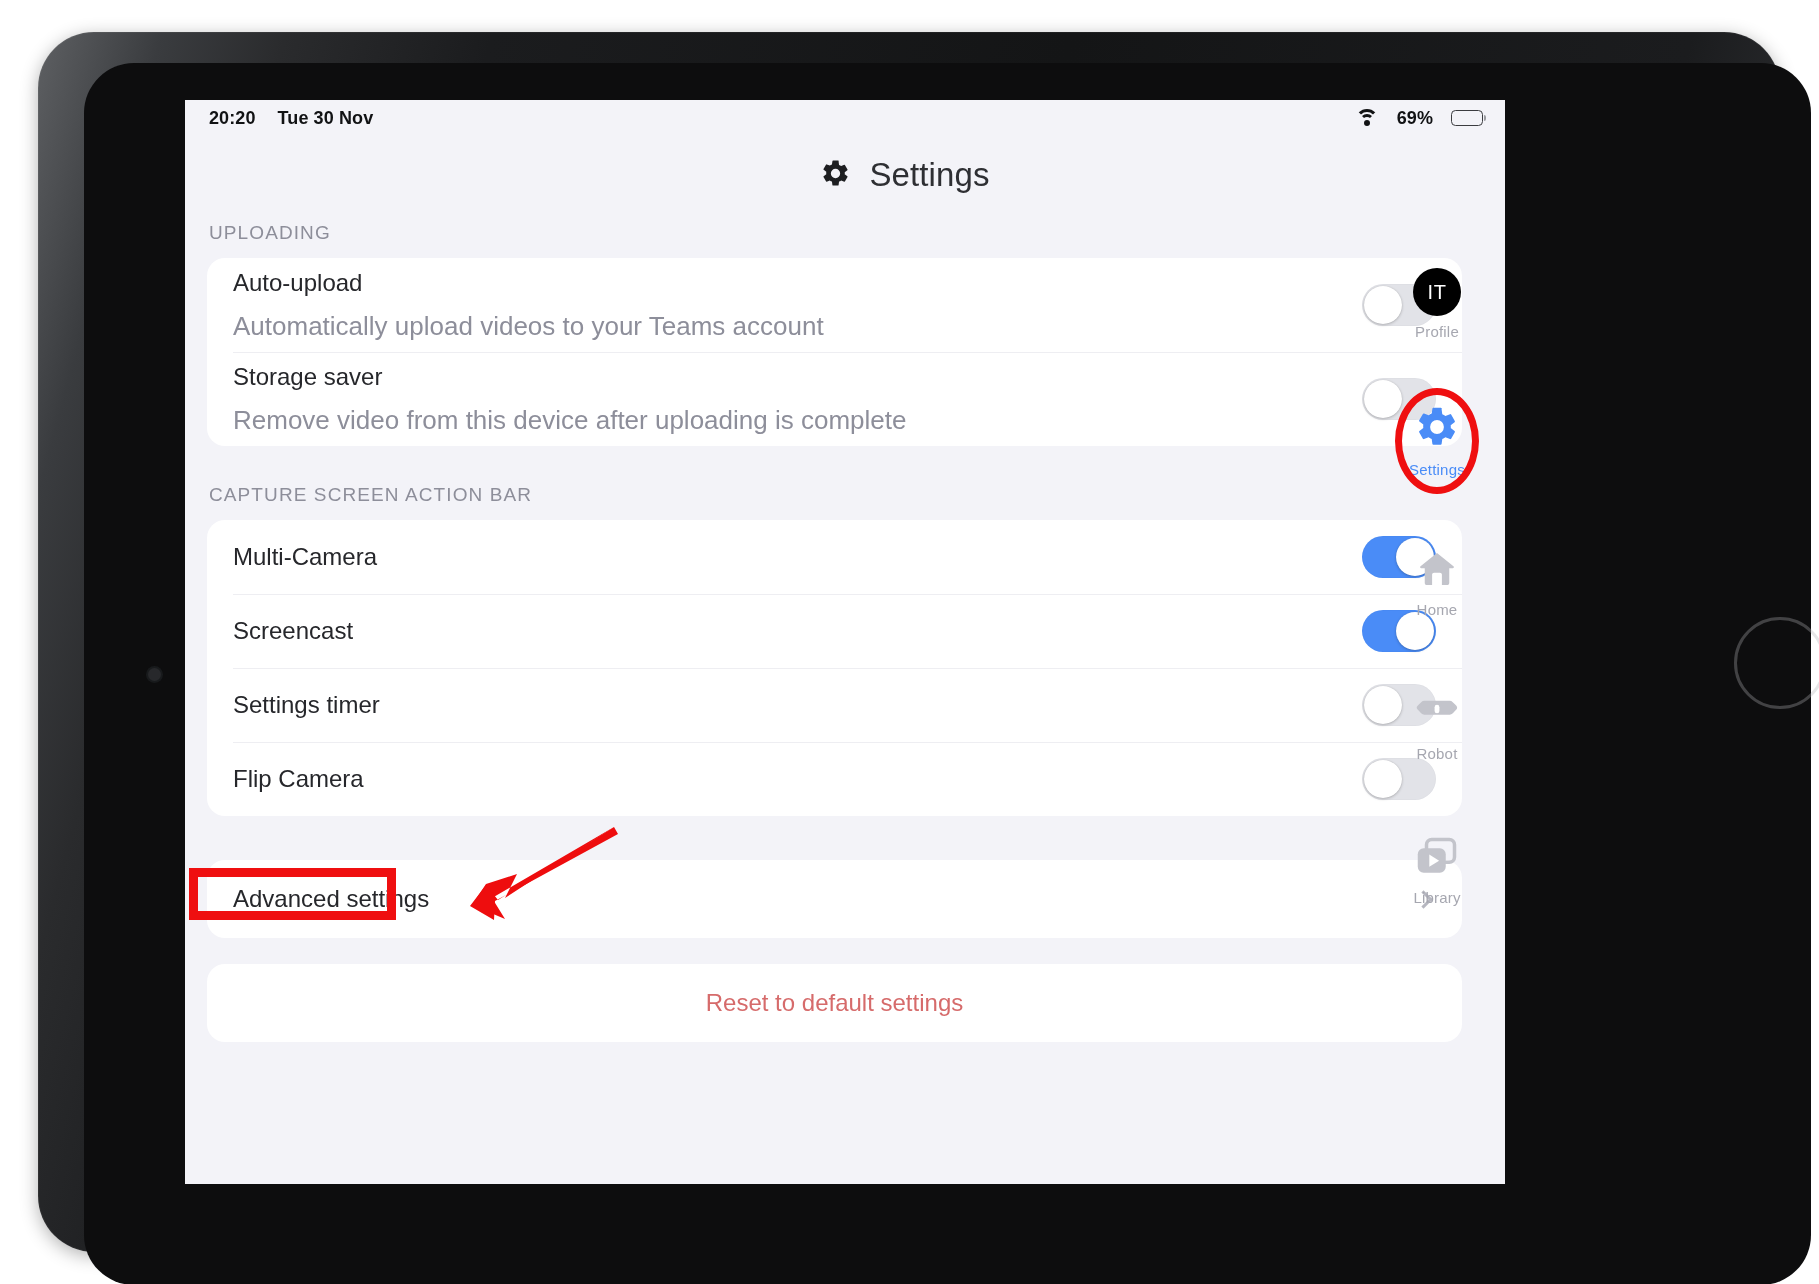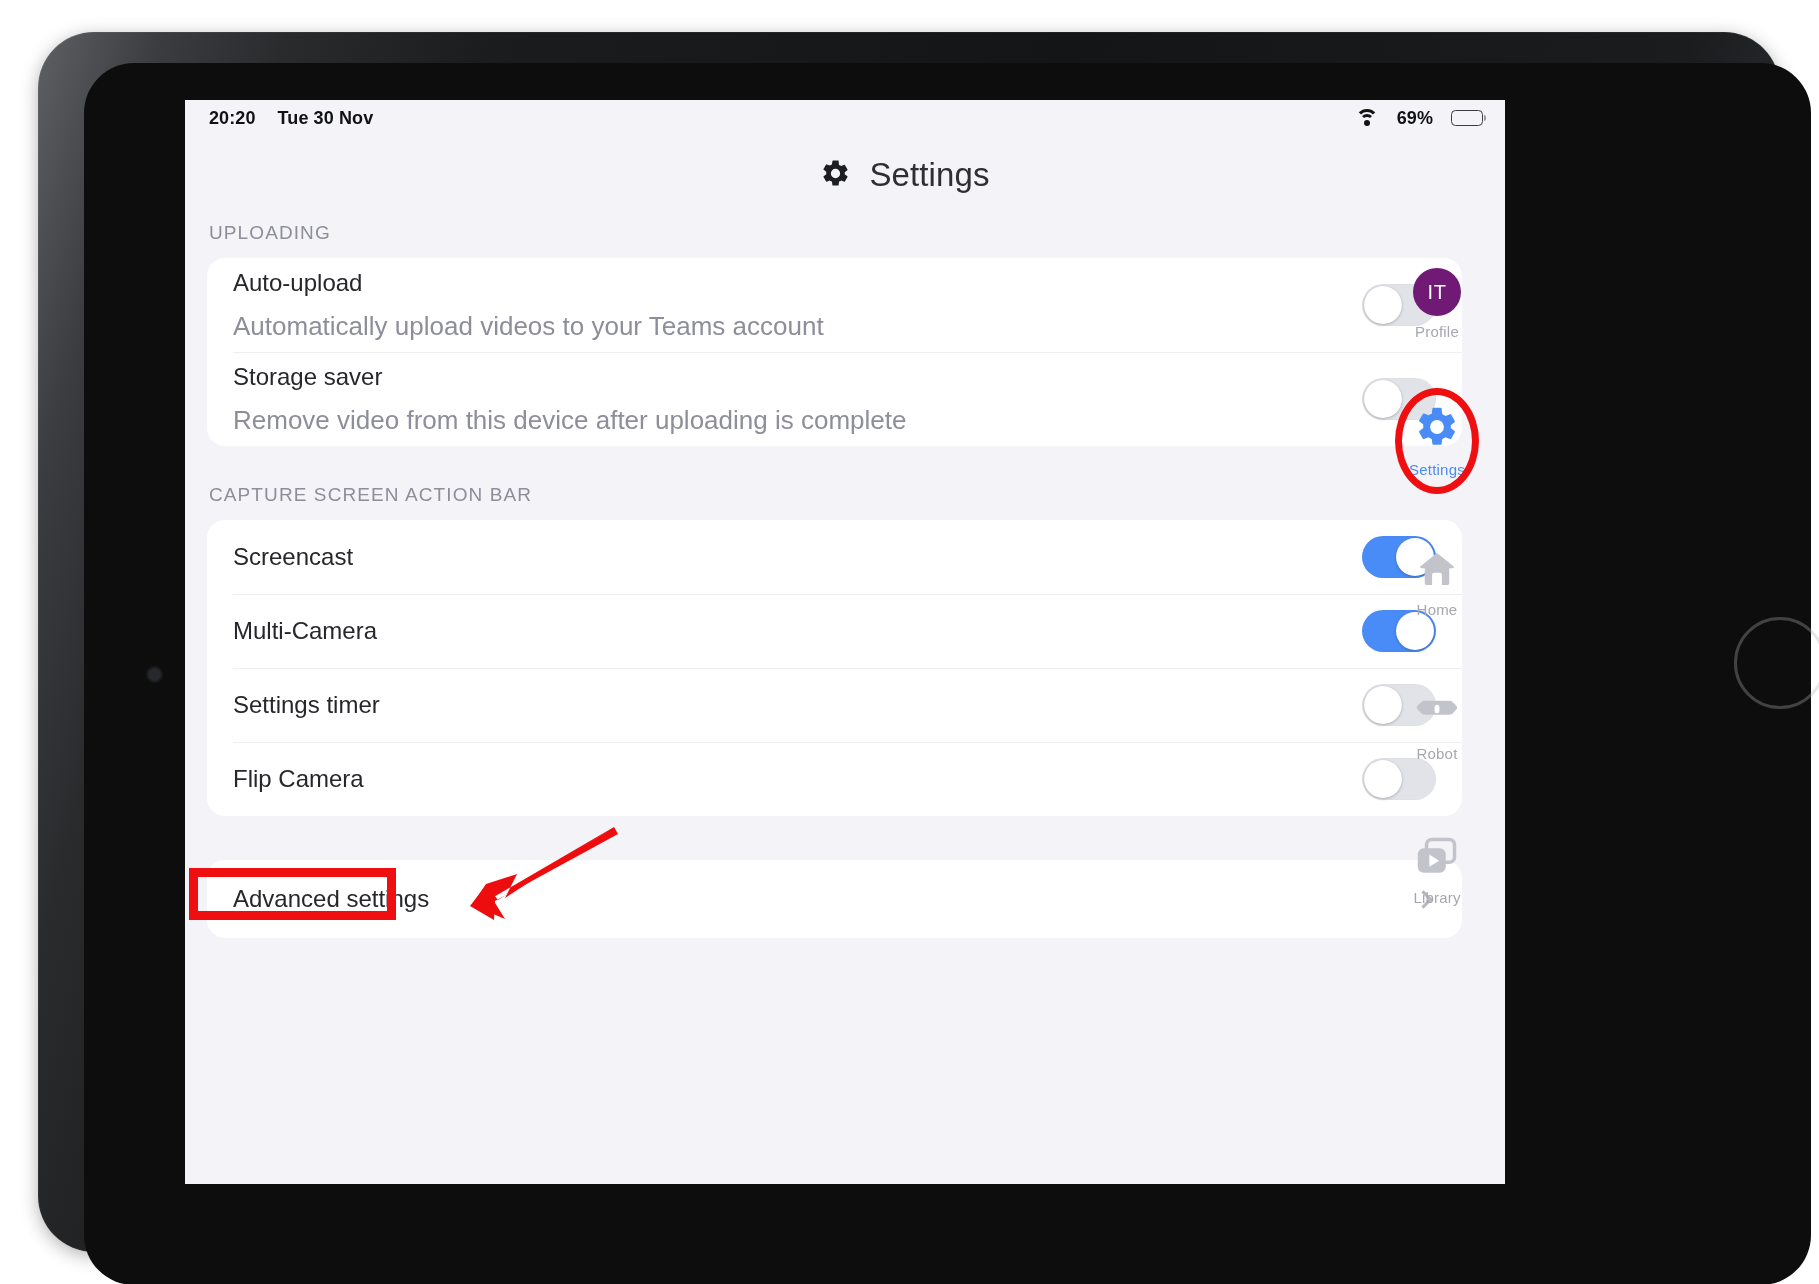--- a/index.html
+++ b/index.html
@@ -179,21 +179,21 @@
   }
   .rail-item {
     width: 110px;
     display: flex; flex-direction: column; align-items: center;
     gap: 7px; cursor: pointer; position: relative;
   }
   .rail-label { font-size: 15px; color: #a6a7b0; letter-spacing: .2px; }
   .rail-item.active .rail-label { color: #4a8cf7; }
   #avatar {
     width: 48px; height: 48px; border-radius: 50%;
-    background: #701a75; color: #ffffff;
+    background: #000000; color: #ffffff;
     display: flex; align-items: center; justify-content: center;
     font-size: 20px; letter-spacing: .5px;
   }
   .red-ring {
     position: absolute;
     left: 50%; top: 50%; transform: translate(-50%,-50%);
     width: 84px; height: 106px;
     border: 7px solid #ef0f10; border-radius: 50%;
     pointer-events: none;
   }
@@ -270,29 +270,29 @@
         <div class="toggle">
             <span class="knob"></span>
           </div>
       </div>
     </div>
 
     <div class="section-label" style="padding-top:38px">CAPTURE SCREEN ACTION BAR</div>
     <div class="card">
       <div class="row">
         <div class="row-texts">
+          <span class="row-title">Multi-Camera</span>
+        </div>
+        <div class="toggle on">
+            <span class="knob"></span>
+          </div>
+      </div>
+      <div class="row">
+        <div class="row-texts">
           <span class="row-title">Screencast</span>
-        </div>
-        <div class="toggle on">
-            <span class="knob"></span>
-          </div>
-      </div>
-      <div class="row">
-        <div class="row-texts">
-          <span class="row-title">Multi-Camera</span>
         </div>
         <div class="toggle on">
             <span class="knob"></span>
           </div>
       </div>
       <div class="row">
         <div class="row-texts">
           <span class="row-title">Settings timer</span>
         </div>
         <div class="toggle">
@@ -311,20 +311,23 @@
 
     <div class="card" style="margin-top:44px">
       <div class="row" style="min-height:78px">
         <div class="row-texts">
           <span class="row-title">Advanced settings</span>
         </div>
         <span class="chevron"></span>
       </div>
     </div>
 
+    <div class="card" id="reset-card">
+      <button id="reset-button">Reset to default settings</button>
+    </div>
 
   </div>
 
   <div id="content-scrollbar"></div>
 
   <div id="right-rail">
 
     <div class="rail-item" style="margin-top:48px">
       <div id="avatar">IT</div>
       <span class="rail-label">Profile</span>

